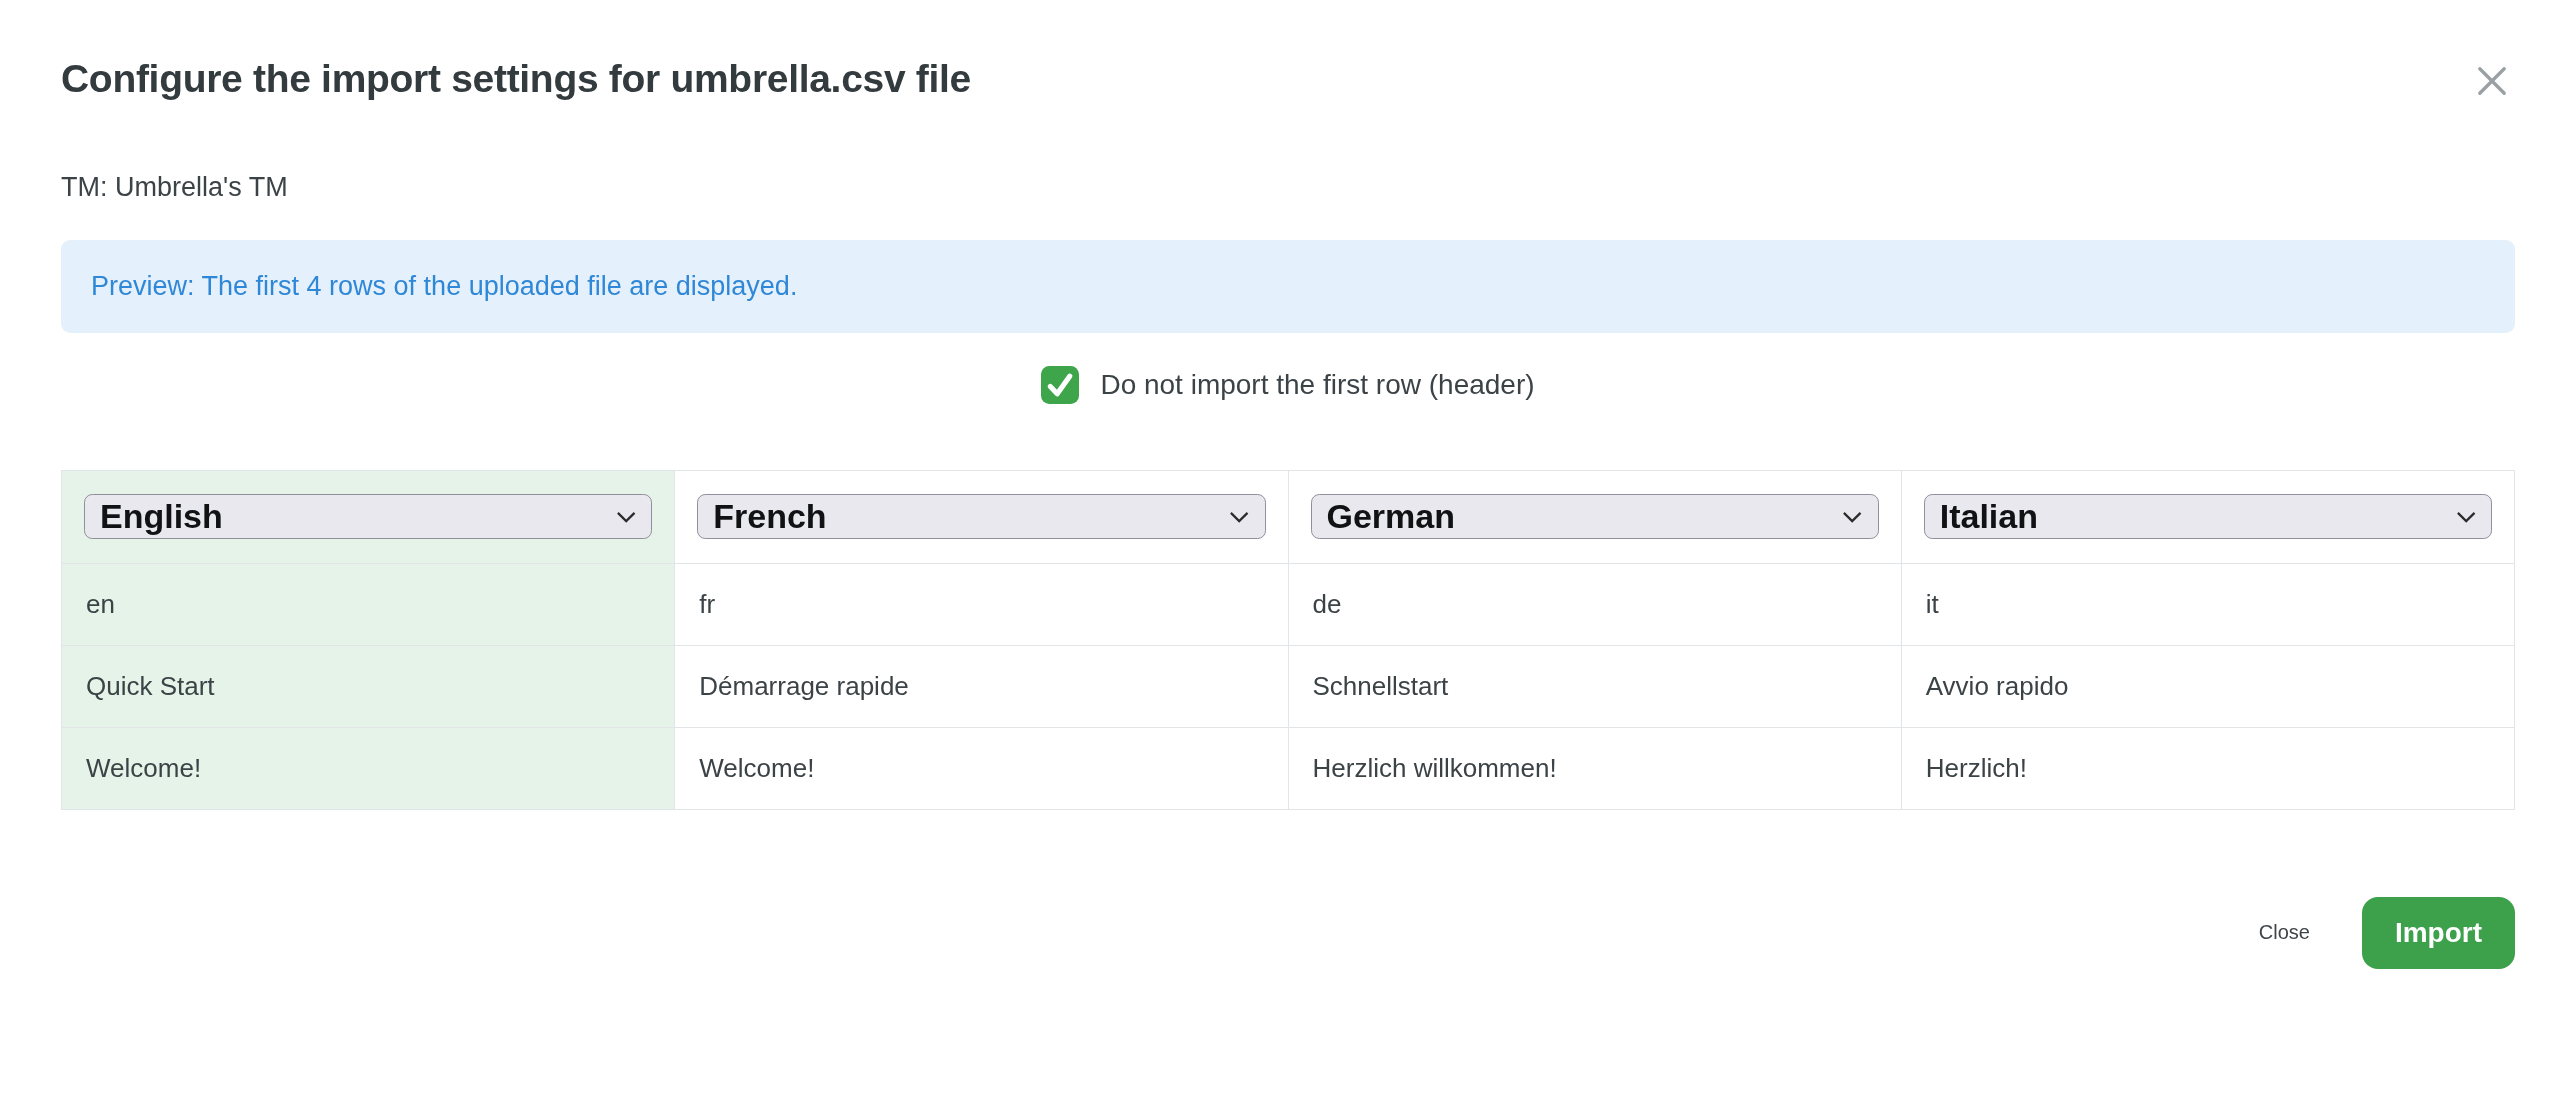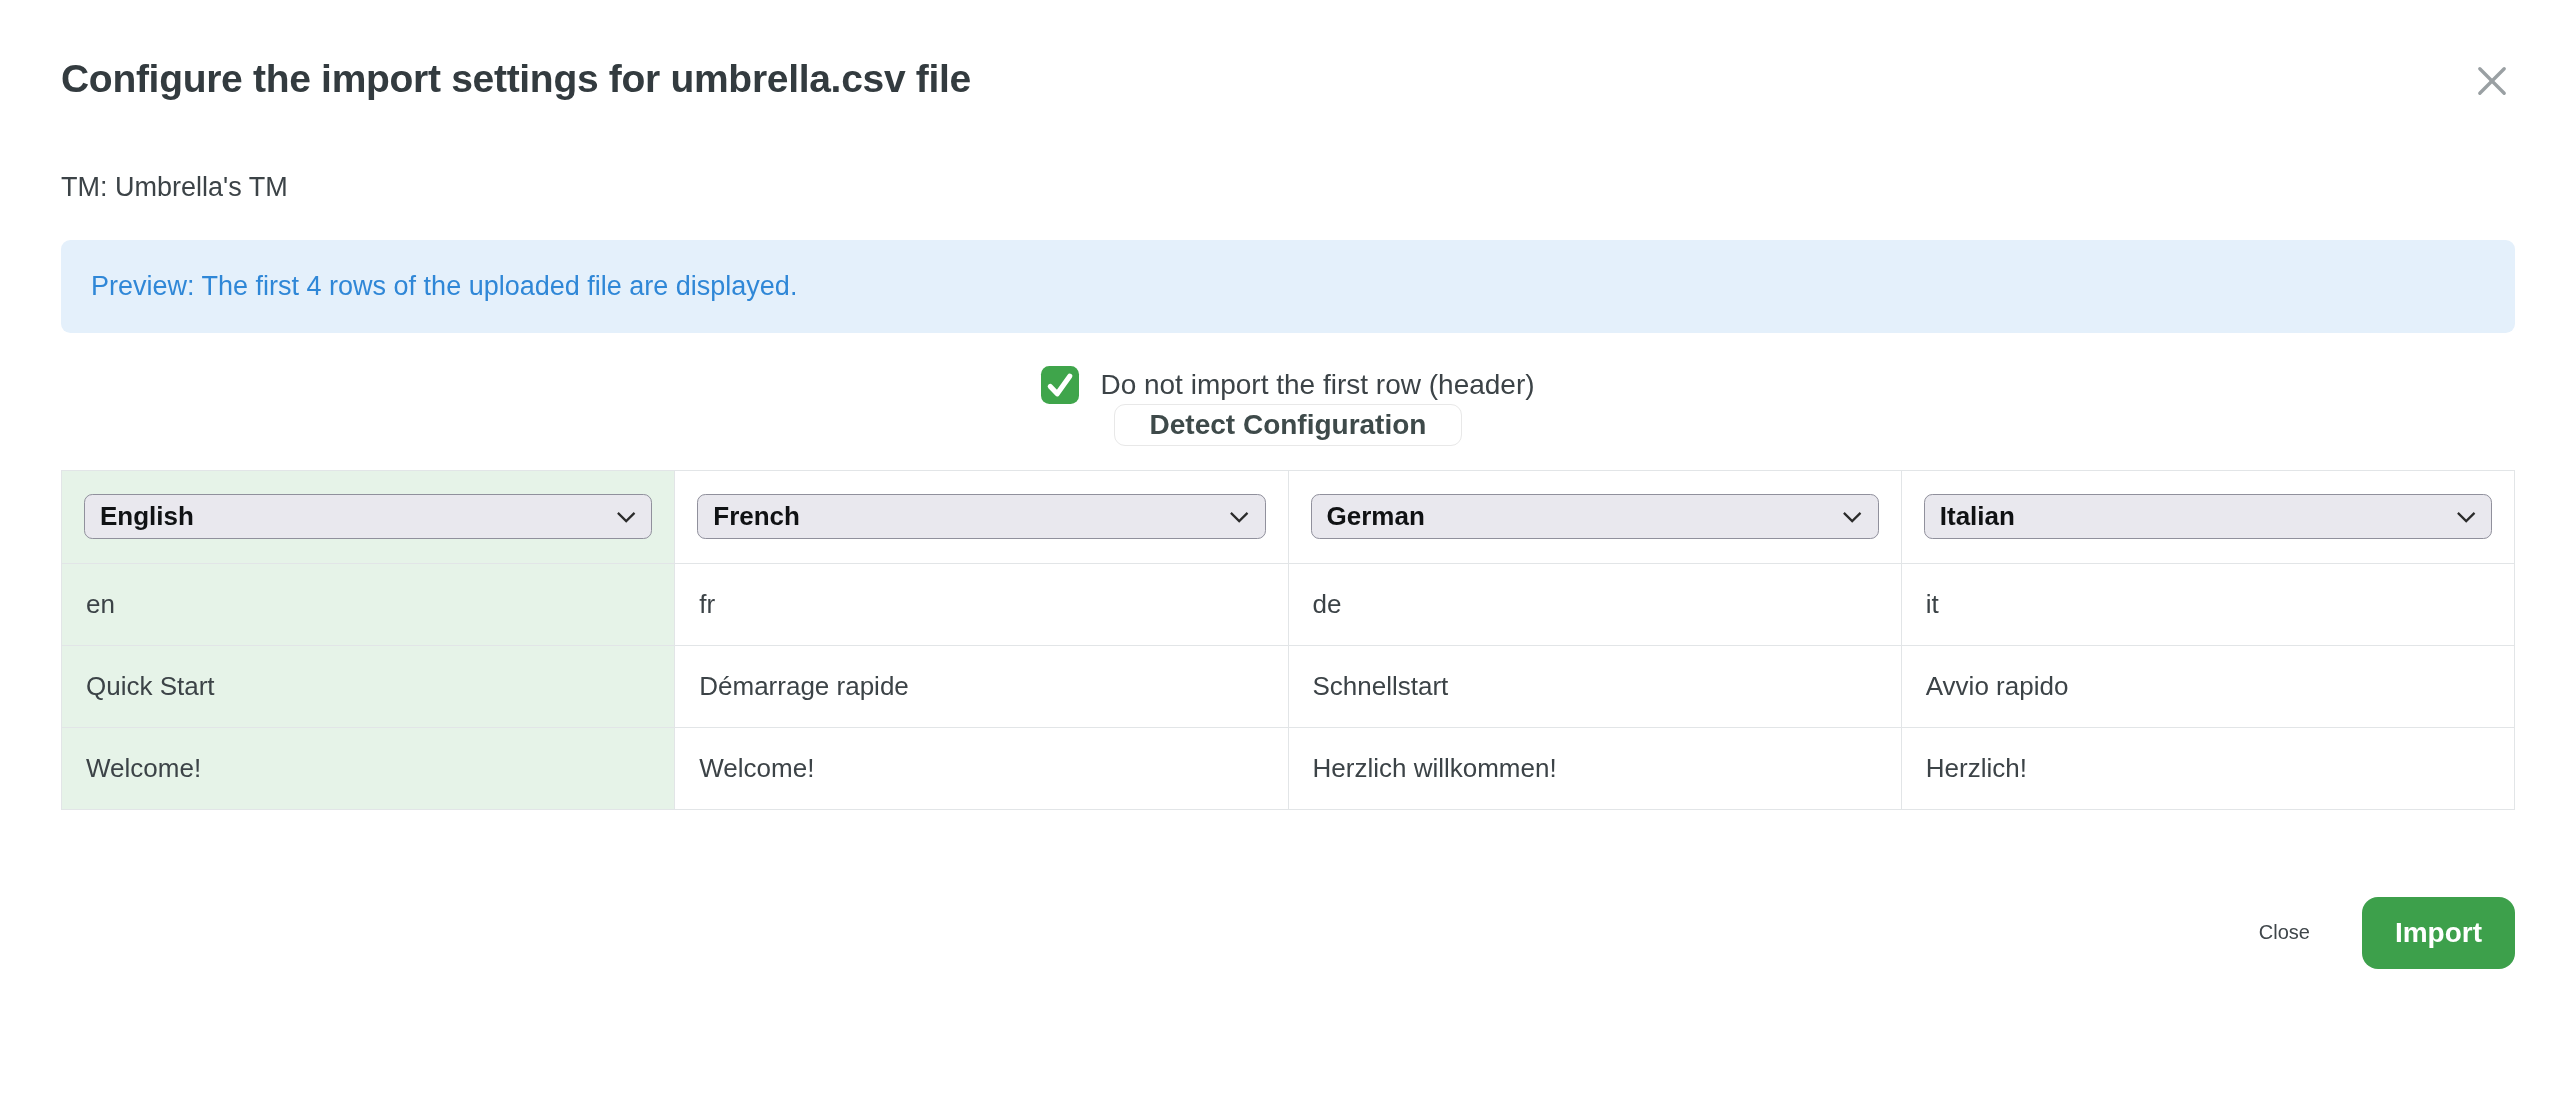--- a/index.html
+++ b/index.html
@@ -67,21 +67,21 @@
   .preview-table th { height: 93px; padding: 0 22px; }
   .preview-table td { height: 82px; padding: 0 24px; font-size: 26px; color: #3c4347; }
   .preview-table .src { background: var(--source_column_bg, #e6f3e8); }
 
   .lang-select {
     width: 100%; height: 45px; border-radius: 8.3px;
     background: #e9e8ee; border: 1.9px solid #90909c;
     display: flex; align-items: center; justify-content: space-between;
     padding: 0 15px; cursor: pointer;
   }
-  .lang-select .sel-label { font-size: 26px; color: #101214; }
+  .lang-select .sel-label { font-size: 34px; color: #101214; }
   .lang-select svg { flex: 0 0 auto; margin-left: 9.3px; }
 
   
   .footer {
     margin-top: 87px;
     display: flex; align-items: center; justify-content: flex-end;
   }
   .close-btn {
     background: none; border: none; font-family: inherit;
     font-size: 20px; font-weight: 500; color: #3f464a; cursor: pointer;
@@ -117,21 +117,20 @@
 
   <div class="controls-row">
     <div class="checkbox-group">
       <span class="checkbox">
         <svg width="38" height="38" viewBox="0 0 41 41">
           <polyline points="10,22 17.5,30 31,11" fill="none" stroke="#ffffff" stroke-width="5.5" stroke-linecap="round" stroke-linejoin="round"></polyline>
         </svg>
       </span>
       <span class="checkbox-label">Do not import the first row (header)</span>
     </div>
-    <button class="detect-btn">Detect Configuration</button>
   </div>
 
   <table class="preview-table">
     <thead>
       <tr>
         <th class="src">
           <div class="lang-select" role="combobox">
             <span class="sel-label">English</span>
             <svg width="20.4" height="12" viewBox="0 0 22 13">
               <polyline points="2,2 11,11 20,2" fill="none" stroke="#2b2b2b" stroke-width="2.4"></polyline>

